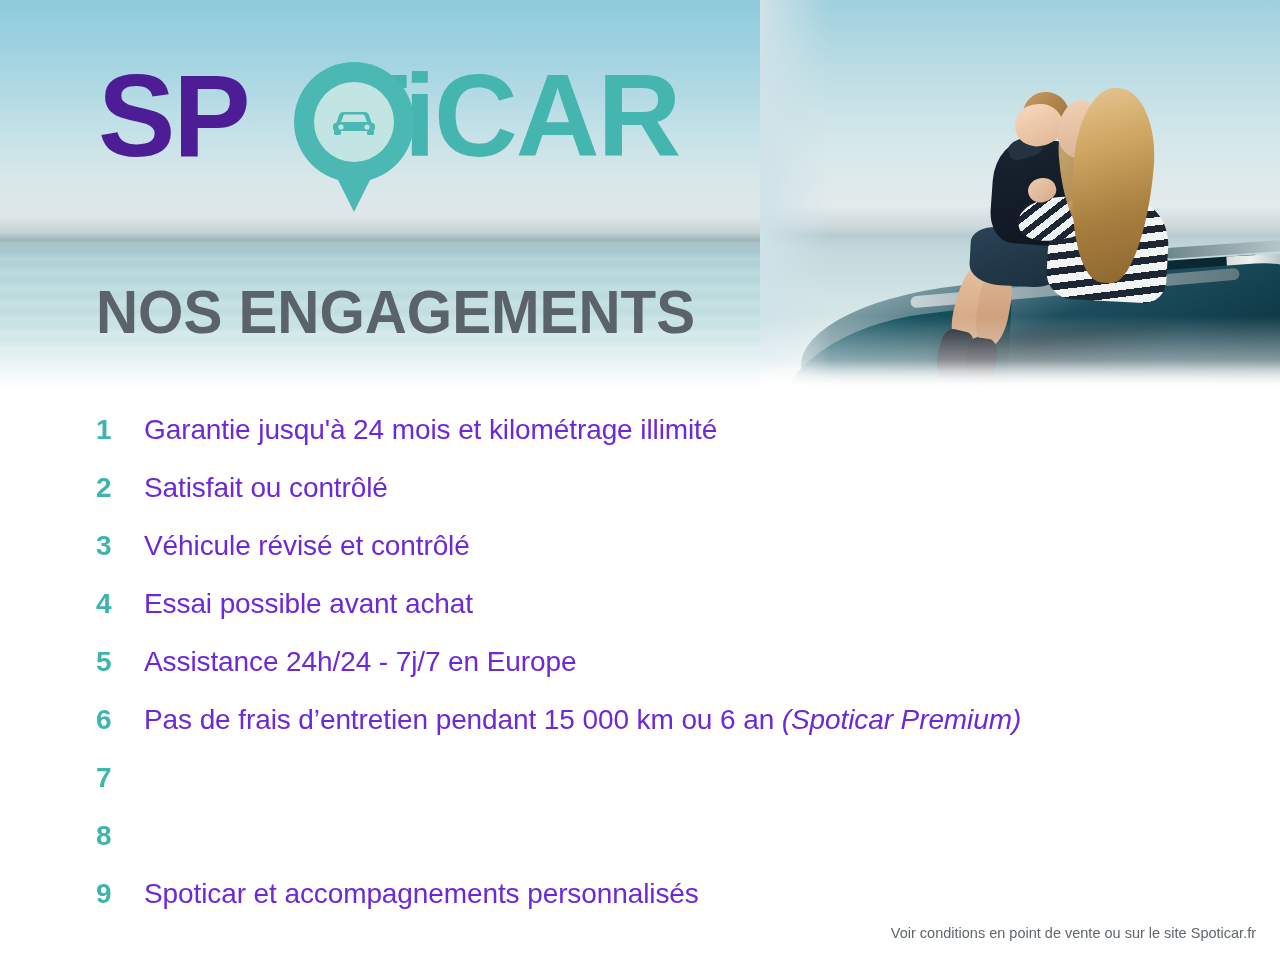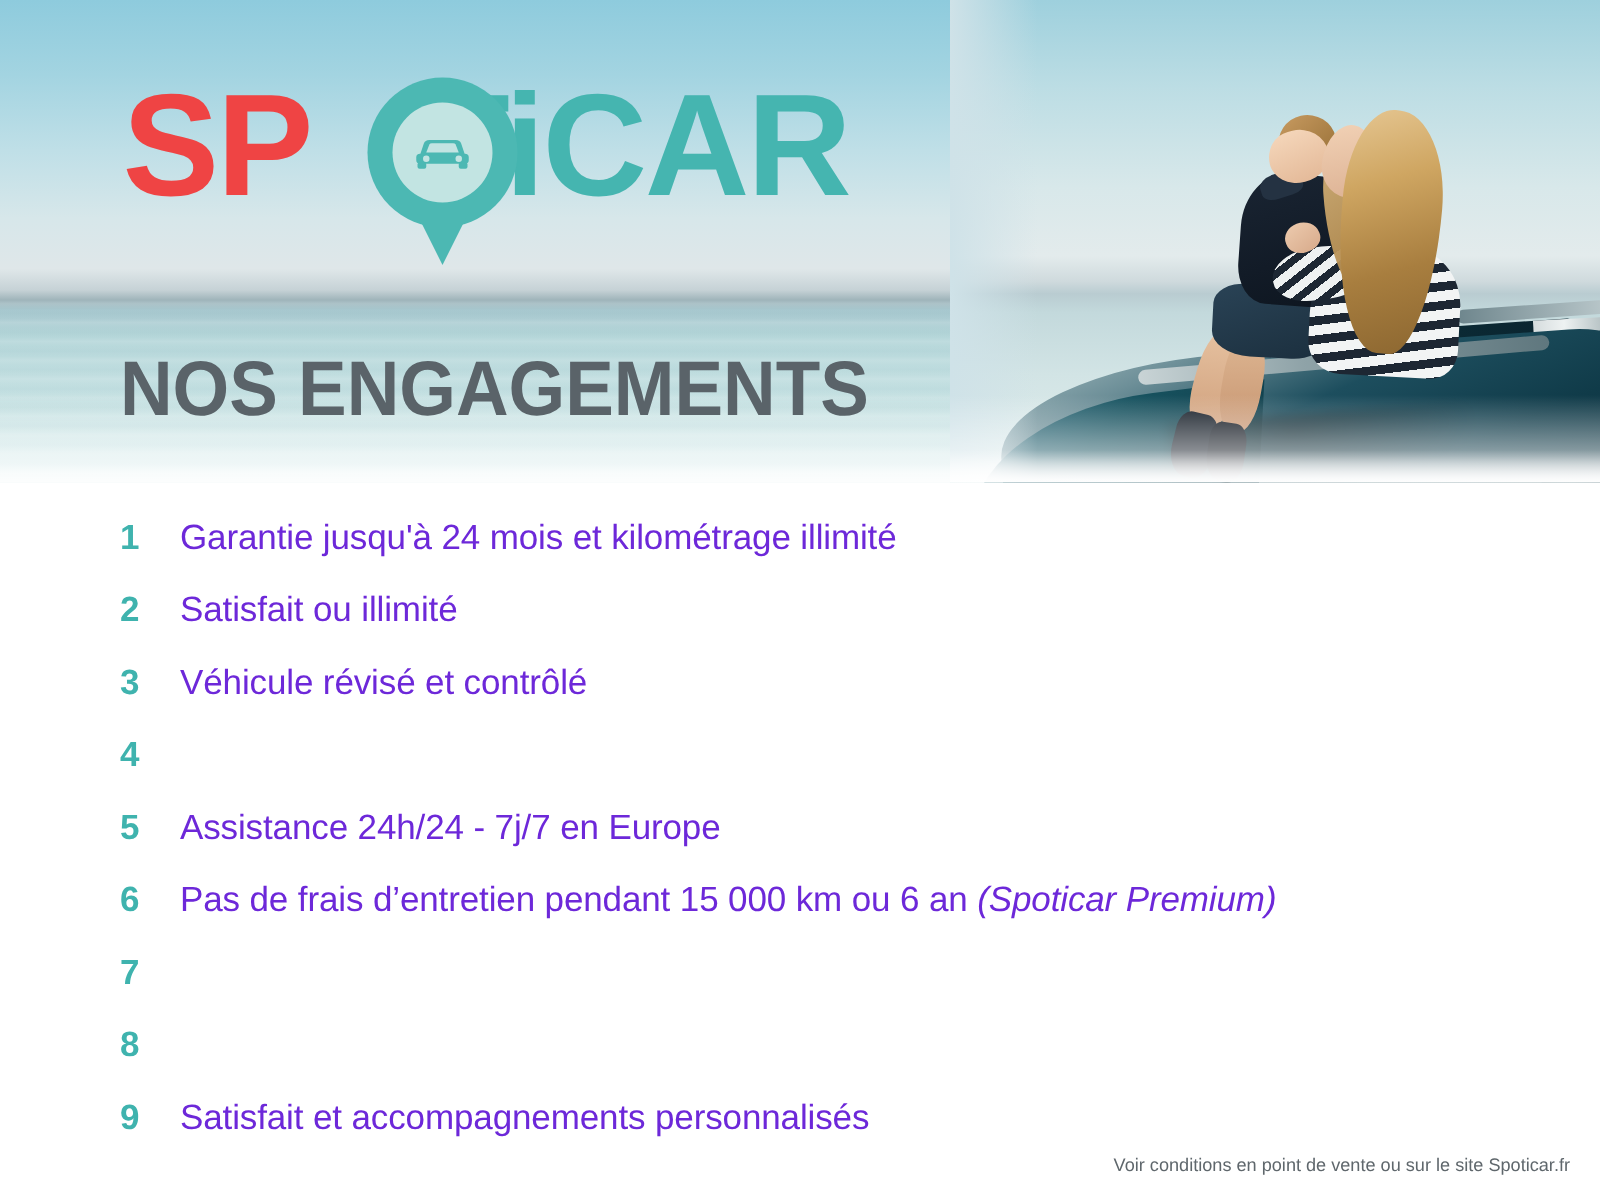--- a/index.html
+++ b/index.html
@@ -362,21 +362,21 @@
     position: absolute;
     left: 0;
     top: 0;
     font-size: 116px;
     line-height: 116px;
     font-weight: 800;
     letter-spacing: -2px;
     white-space: nowrap;
     font-family: "Liberation Sans", sans-serif;
   }
-  .logo-dark { color: #ef4444; }
+  .logo-dark { color: #4c1d95; }
   .logo-teal { color: #45b5b0; }
   .logo-gap { color: transparent; }
 
   .pin {
     position: absolute;
     left: 196px;
     top: 4px;
     width: 120px;
     height: 152px;
   }
@@ -542,30 +542,31 @@
 
   <div class="list">
 
     <div class="list-item">
       <div class="item-num">1</div>
       <div class="item-text"><span>Garantie jusqu'à 24 mois et kilométrage illimité</span><em></em></div>
     </div>
 
     <div class="list-item">
       <div class="item-num">2</div>
-      <div class="item-text"><span>Satisfait ou illimité</span><em></em></div>
+      <div class="item-text"><span>Satisfait ou contrôlé</span><em></em></div>
     </div>
 
     <div class="list-item">
       <div class="item-num">3</div>
       <div class="item-text"><span>Véhicule révisé et contrôlé</span><em></em></div>
     </div>
 
     <div class="list-item">
       <div class="item-num">4</div>
+      <div class="item-text"><span>Essai possible avant achat</span><em></em></div>
     </div>
 
     <div class="list-item">
       <div class="item-num">5</div>
       <div class="item-text"><span>Assistance 24h/24 - 7j/7 en Europe</span><em></em></div>
     </div>
 
     <div class="list-item">
       <div class="item-num">6</div>
       <div class="item-text"><span>Pas de frais d’entretien pendant 15 000 km ou 6 an </span><em>(Spoticar Premium)</em></div>
@@ -574,20 +575,20 @@
     <div class="list-item">
       <div class="item-num">7</div>
     </div>
 
     <div class="list-item">
       <div class="item-num">8</div>
     </div>
 
     <div class="list-item">
       <div class="item-num">9</div>
-      <div class="item-text"><span>Satisfait et accompagnements personnalisés</span><em></em></div>
+      <div class="item-text"><span>Spoticar et accompagnements personnalisés</span><em></em></div>
     </div>
 
   </div>
 
   <div class="footnote">Voir conditions en point de vente ou sur le site Spoticar.fr</div>
 
 </div>
 
 </body></html>

